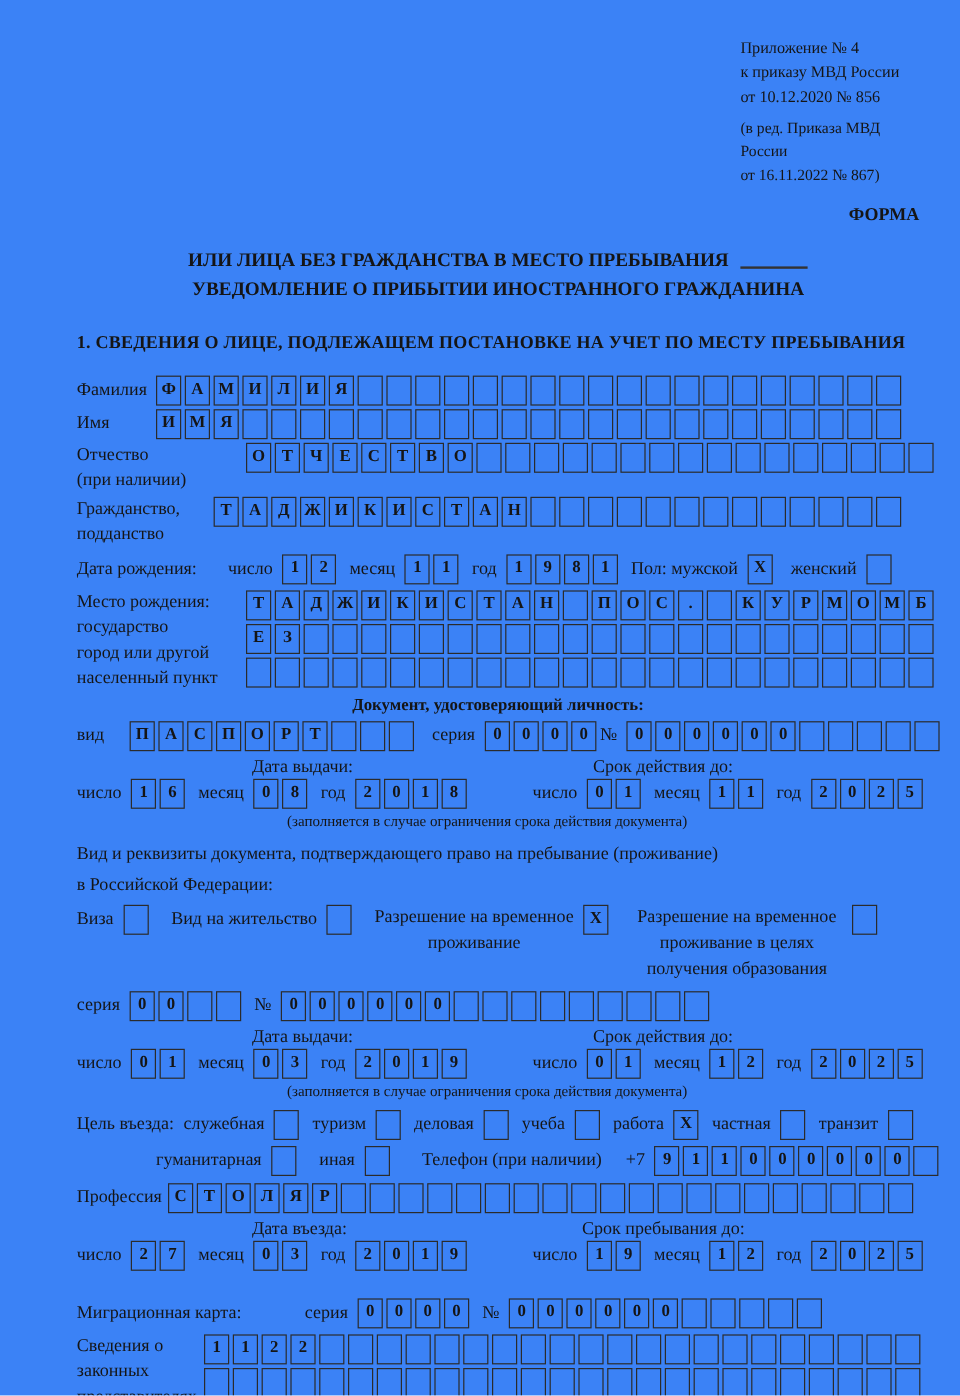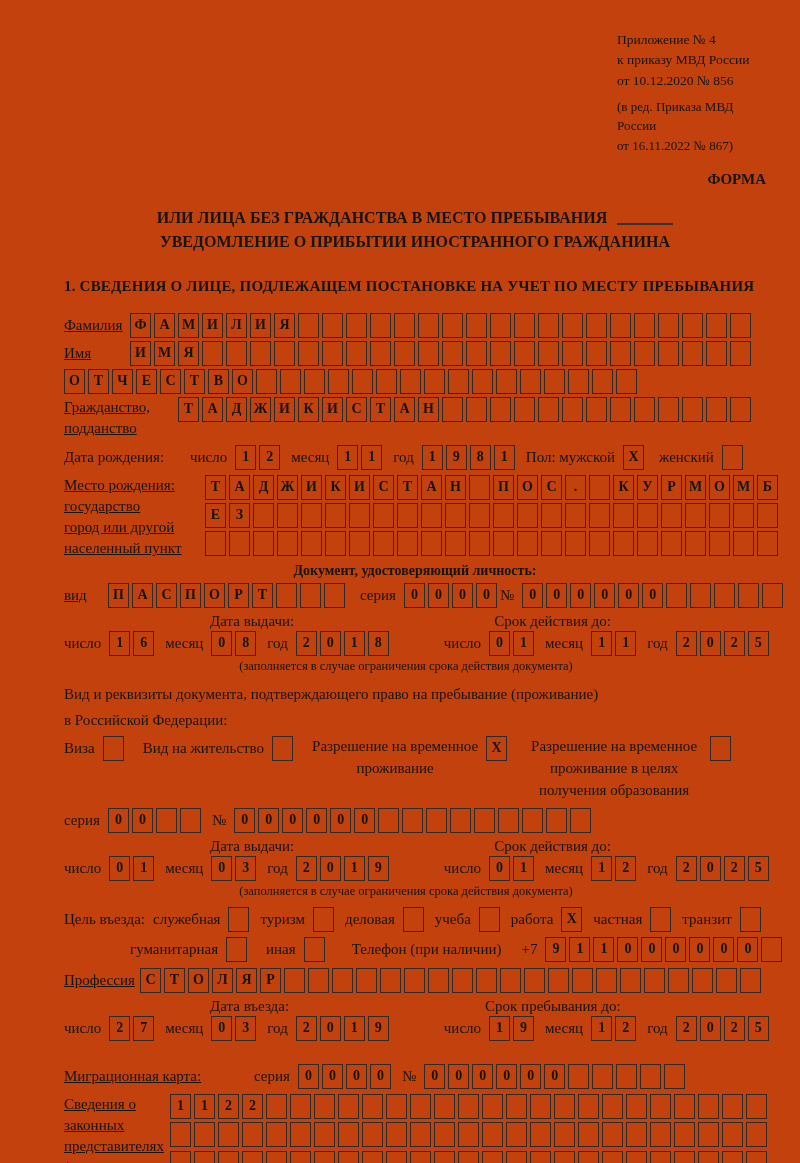--- a/index.html
+++ b/index.html
@@ -1,30 +1,30 @@
 <!DOCTYPE html>
 <html><head>
 <meta charset="utf-8">
 <style>
   * { margin:0; padding:0; box-sizing:border-box; }
   html,body { background:#ffffff; }
   .page {
-    position:relative; width:800px; height:1163px; background:#c2410c;
+    position:relative; width:800px; height:1163px; background:#3b82f6;
     font-family:"Liberation Serif","DejaVu Serif",serif; color:#151515;
     padding:30px 34px 0 64px; overflow:hidden;
   }
   .ref-block { margin-left:553px; font-size:13.5px; line-height:1.5; }
   .ref-block2 { margin-left:553px; margin-top:6px; font-size:13px; line-height:1.5; }
   .forma { text-align:right; font-weight:bold; font-size:15px; margin-top:16px; }
   .title-block { text-align:center; font-weight:bold; font-size:16px; line-height:1.5; margin-top:18px; }
   .blank-underline { display:inline-block; width:56px; border-bottom:2px solid #333; margin-left:10px; transform:translateY(2px); }
   .section-title { font-weight:bold; font-size:15px; margin-top:24px; margin-bottom:18px; letter-spacing:0.2px; }
   .row { display:flex; align-items:flex-start; margin-bottom:3px; }
   .lbl { font-size:15px; line-height:25px; white-space:nowrap; flex:none; }
-  .label-col { flex:none;text-decoration:underline; }
+  .label-col { flex:none; }
   .label-col div { font-size:15px; line-height:21px; }
   .cells { display:inline-flex; flex:none; }
   .cellrow { margin-bottom:3px; }
   .cell {
     display:inline-block; flex:none; width:21px; height:25px;
     border:1.6px solid #2b2b2b; margin-right:3px;
     text-align:center; font-size:14px; line-height:21px; font-weight:bold;
   }
   .chk { font-weight:bold; }
   .ml8 { margin-left:8px; } .ml12 { margin-left:12px; } .ml16 { margin-left:16px; } .ml24 { margin-left:24px; }
@@ -119,20 +119,24 @@
         <span class="cell"></span>
         <span class="cell"></span>
         <span class="cell"></span>
         <span class="cell"></span>
         <span class="cell"></span>
         <span class="cell"></span>
       </span>
   </div>
 
   <div class="row">
+    <div class="label-col" style="width:141px">
+      <div>Отчество</div>
+      <div>(при наличии)</div>
+    </div>
     <span class="cells">
         <span class="cell">О</span>
         <span class="cell">Т</span>
         <span class="cell">Ч</span>
         <span class="cell">Е</span>
         <span class="cell">С</span>
         <span class="cell">Т</span>
         <span class="cell">В</span>
         <span class="cell">О</span>
         <span class="cell"></span>

